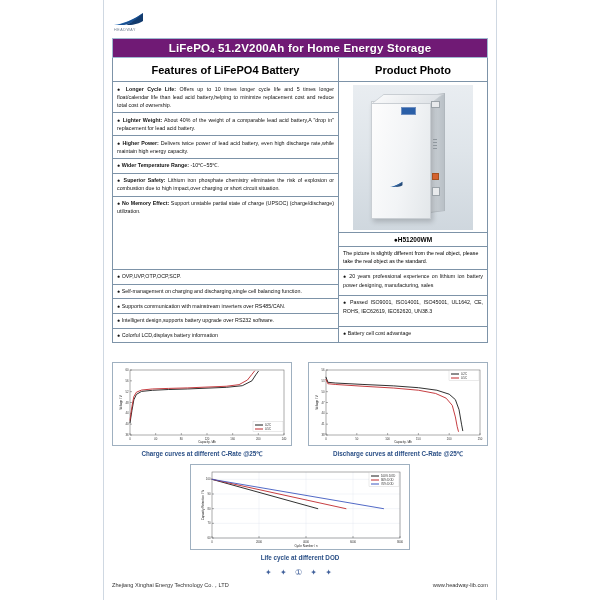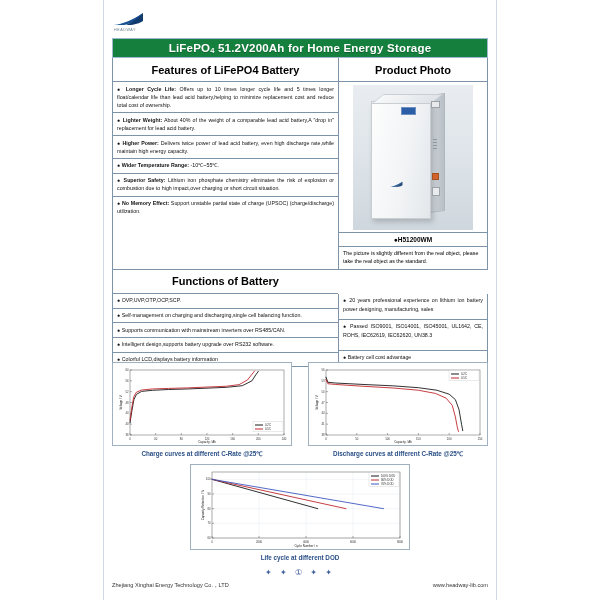--- a/index.html
+++ b/index.html
@@ -14,21 +14,21 @@
 
   
   .logo-area{position:absolute;left:112px;top:12px;width:70px;height:26px;}
   .logo-mark{position:relative;width:46px;height:15px;}
   .logo-mark svg{display:block;}
   .logo-word{font-size:3.6px;letter-spacing:.6px;color:#6a7a8c;margin-top:1px;padding-left:2px;}
 
   
   .title-band{
     position:absolute;left:112px;top:38px;width:376px;height:20px;
-    background:#15803d;
+    background:#701a75;
     border:1px solid #9fb8d0;
     box-sizing:border-box;
     display:flex;align-items:center;justify-content:center;
   }
   .title-band .t{
     color:#fff;font-size:11.5px;font-weight:bold;letter-spacing:.2px;
     text-shadow:0 1px 0 rgba(0,0,0,.25);
   }
   .title-band .t sub{font-size:7.5px;vertical-align:baseline;position:relative;top:1px;}
 
@@ -204,23 +204,20 @@
               <div class="port"></div>
             </div>
           </div>
         </div>
         <div class="model">●H51200WM</div>
         <div class="note">The picture is slightly different from the real object, please take the real object as the standard.</div>
       </div>
     </div>
 
     <div class="row">
-      <div class="cell lf col-l sect-head">
-        <span>Functions of Battery</span>
-      </div>
     </div>
 
     <div class="row">
       <div class="cell lf col-l">
         <div class="bl"><span class="dot">●</span> <span>OVP,UVP,OTP,OCP,SCP.</span></div>
         <div class="bl just"><span class="dot">●</span> <span>Self-management on charging and discharging,single cell balancing function.</span></div>
         <div class="bl just"><span class="dot">●</span> <span>Supports communication with mainstream inverters over RS485/CAN.</span></div>
         <div class="bl"><span class="dot">●</span> <span>Intelligent design,supports battery upgrade over RS232 software.</span></div>
         <div class="bl"><span class="dot">●</span> <span>Colorful LCD,displays battery information</span></div>
       </div>

